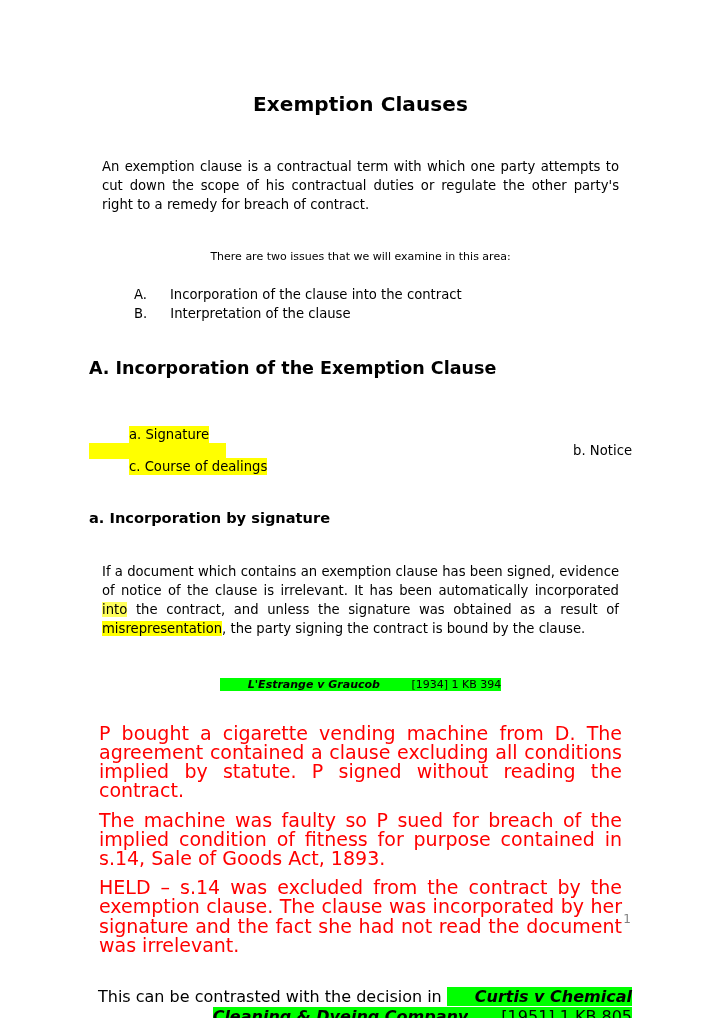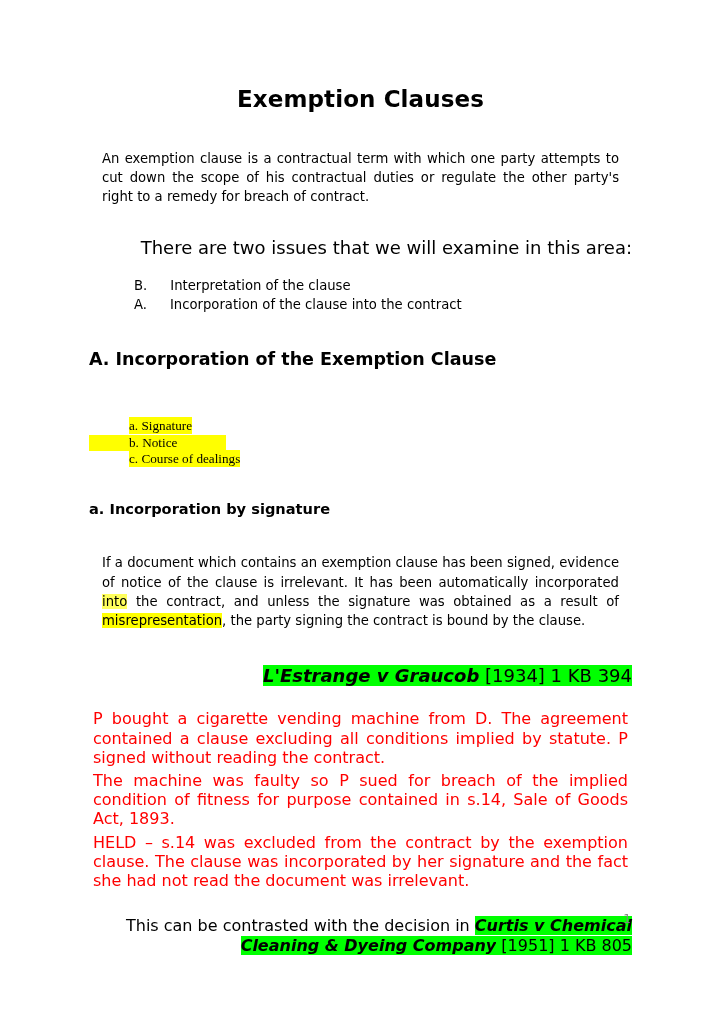--- a/index.html
+++ b/index.html
@@ -27,42 +27,42 @@
 
   .content {
     position: absolute;
     left: 89px;
     top: 0;
     width: 543px;
   }
 
   
   .doc-title {
-    font-size: 23px;
+    font-size: 20px;
     font-weight: bold;
     text-align: center;
-    margin: 0;
+    margin: 6px;
     padding-top: 86px;
     letter-spacing: 0.1px;
     line-height: 1.2;
   }
 
   
   .para {
     font-size: 13.2px;
     line-height: 19.2px;
     text-align: justify;
     margin: 13px;
   }
 
   .para-lead {
-    font-size: 18px;
+    font-size: 11px;
     line-height: 19.2px;
     margin: 0;
-    text-align: right;
+    text-align: center;
   }
 
   .gap-sm { height: 19px; }
   .gap-md { height: 22px; }
 
   
   .alpha-list {
     margin: 0;
     padding: 0;
     list-style: none;
@@ -94,54 +94,54 @@
   }
 
   
   .hl-list {
     margin: 0;
     padding: 0;
     list-style: none;
     font-size: 13.2px;
     line-height: 16.4px;
     position: relative;
-    font-family: Liberation Serif, serif;
   }
   .hl-list li {
     padding-left: 40px;
     position: relative;
   }
   .hl-list li .mark {
     background: #ffff00;
     padding: 1px 0 1px 0;
   }
   
   .hl-list li.wide-hl {
     background: linear-gradient(to right, #ffff00 0px, #ffff00 137px, transparent 137px);
+    text-align: right;
   }
   .hl-list li.wide-hl .mark {
     background: transparent;
   }
 
   
   .hl-yellow { background: #ffff00; }
   .hl-yellow-faint { background: #ffff5c; }
-  .hl-green { background: #00ff00; }
+  .hl-green { background: #00ff00; padding-left: 28px; }
 
   .case-cite {
     font-weight: bold;
     font-style: italic;
   }
 
   .red-block {
-    font-size: 16px;
+    font-size: 19px;
     line-height: 19.2px;
     color: #ff0000;
     text-align: justify;
-    margin: 4px;
+    margin: 10px;
   }
 
   .contrast-para {
     font-size: 16px;
     line-height: 19.6px;
     margin: 0;
     text-align: right;
   }
 
   
@@ -169,22 +169,22 @@
 
     <p class="para">An exemption clause is a contractual term with which one party attempts to cut down the scope of his contractual duties or regulate the other party's right to a remedy for breach of contract.</p>
 
     <div class="gap-sm"></div>
 
     <p class="para-lead">There are two issues that we will examine in this area:</p>
 
     <div class="gap-sm"></div>
 
     <ul class="alpha-list">
+      <li><span>A.</span><span class="alpha-text">Incorporation of the clause into the contract</span></li>
       <li><span>B.</span><span class="alpha-text">Interpretation of the clause</span></li>
-      <li><span>A.</span><span class="alpha-text">Incorporation of the clause into the contract</span></li>
     </ul>
 
     <div style="height:34px"></div>
 
     <h2 class="h-section">A. Incorporation of the Exemption Clause</h2>
 
     <div style="height:26px"></div>
 
 
     <div style="height:21px"></div>

